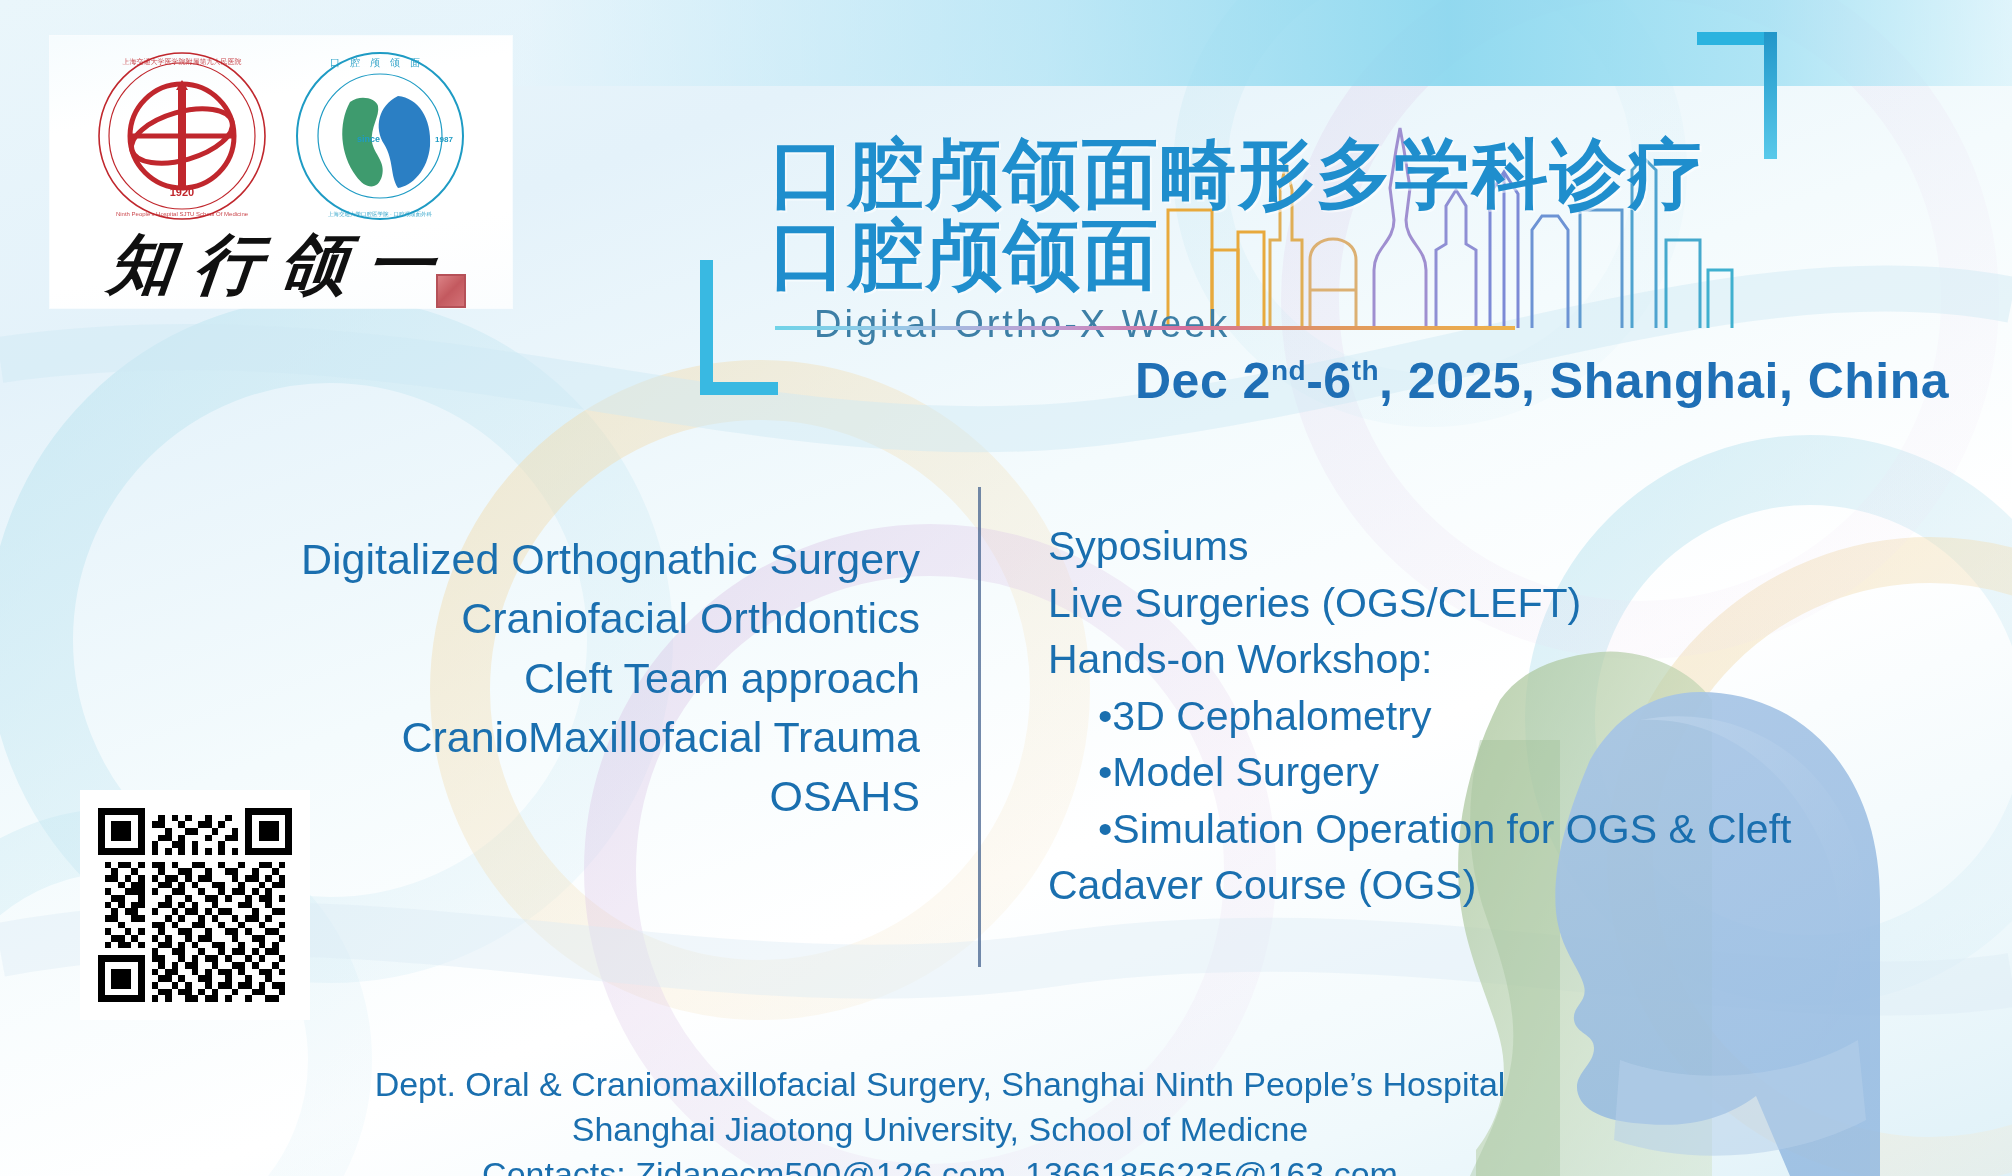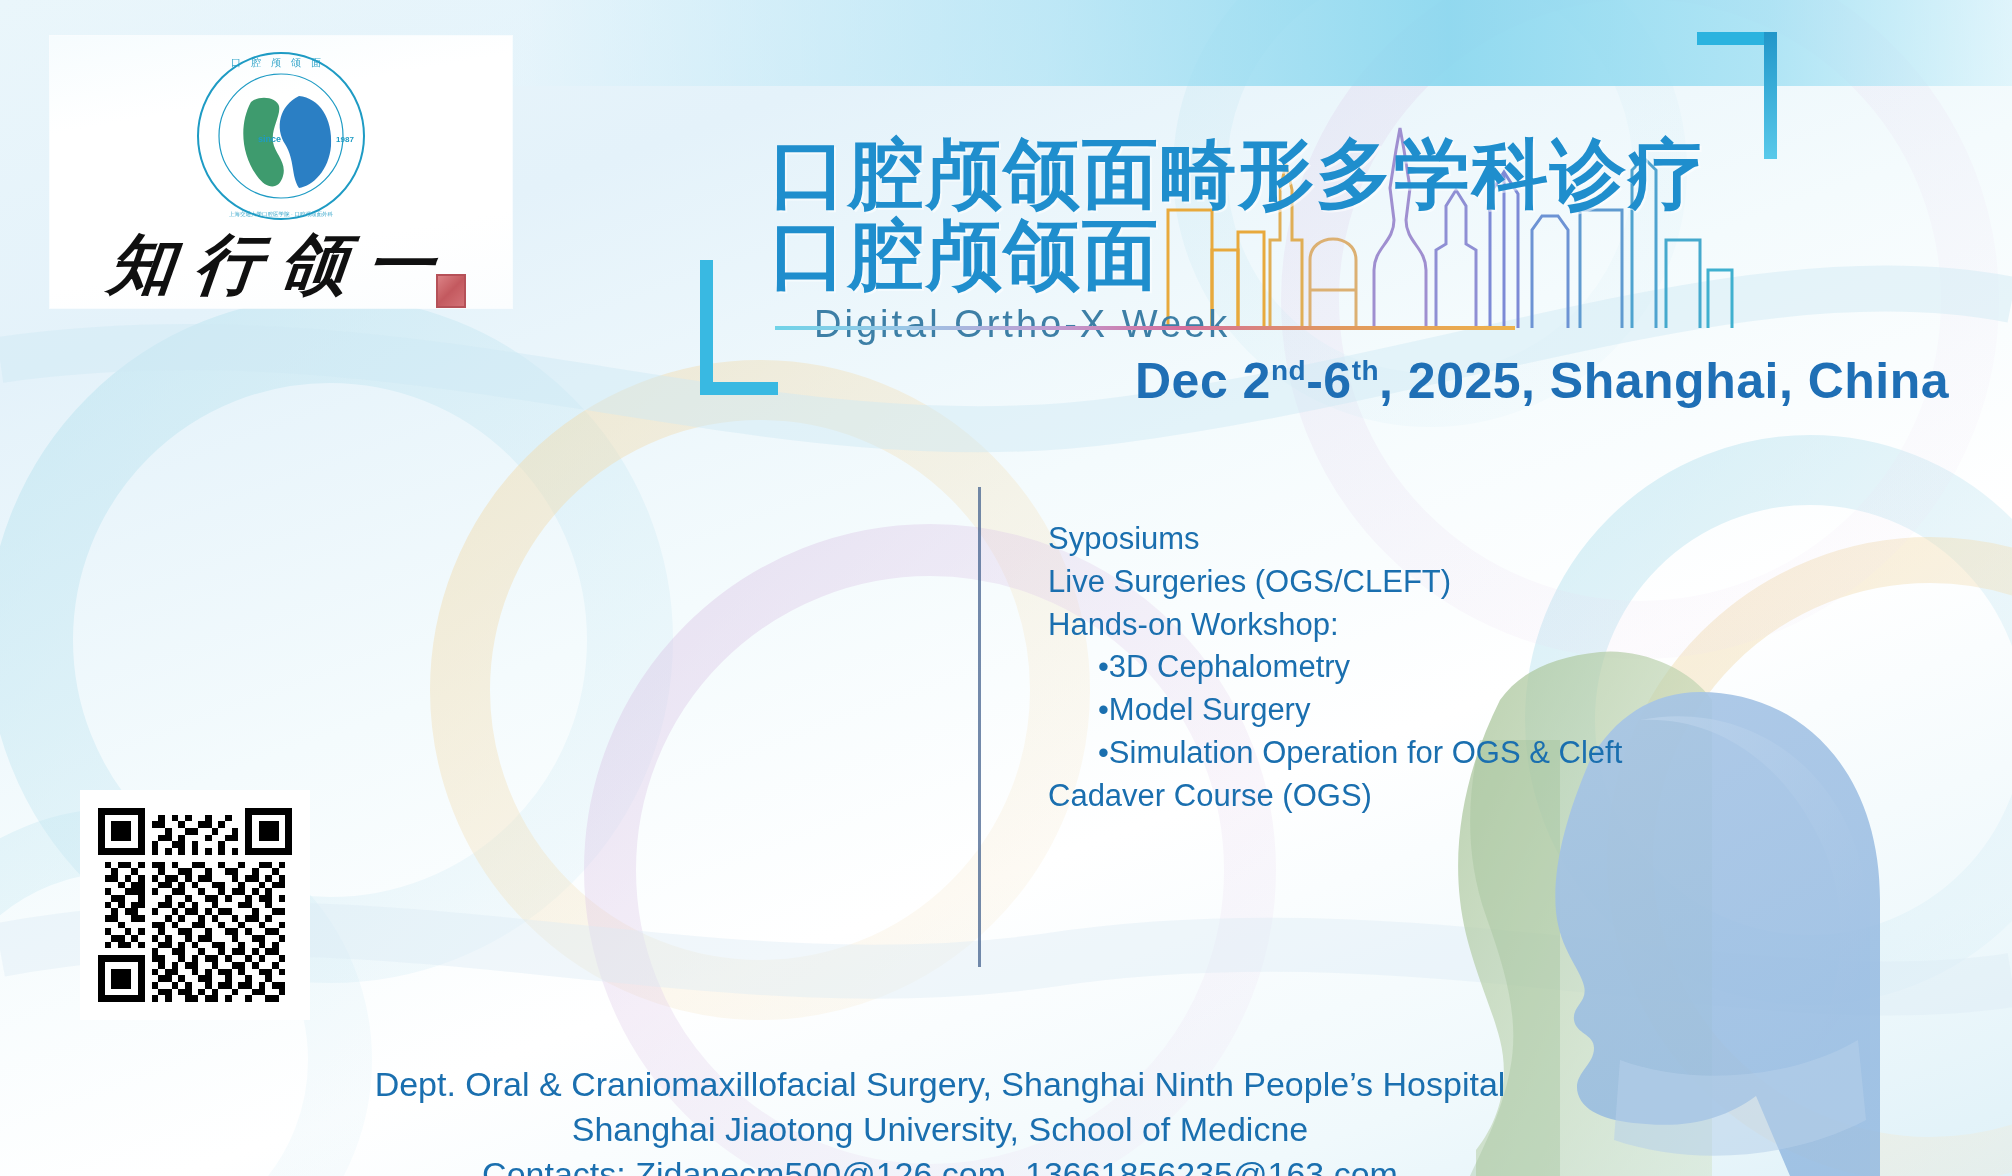--- a/index.html
+++ b/index.html
@@ -135,21 +135,21 @@
   .col-left .line {
     font-size: 43px; line-height: 1.38; color: #1a6faf; font-weight: 400;
     white-space: nowrap;
     font-family: "Liberation Sans", sans-serif;
   }
   .col-right {
     position: absolute; left: 1048px; top: 518px; width: 900px;
     text-align: left;
   }
   .col-right .line {
-    font-size: 31px; line-height: 1.38; color: #1a6faf; font-weight: 400;
+    font-size: 41px; line-height: 1.38; color: #1a6faf; font-weight: 400;
     white-space: nowrap;
     font-family: "Liberation Sans", sans-serif;
   }
   .col-right .line.indent { padding-left: 50px; }
 
   
   .qr-plate {
     position: absolute; left: 80px; top: 790px;
     width: 230px; height: 230px;
     background: #ffffff; padding: 18px;
@@ -235,20 +235,36 @@
       <path d="M1620,1060 C1690,1086 1790,1080 1858,1040 L1866,1120
                C1790,1160 1690,1166 1614,1140 Z" fill="#b7cfe9" opacity=".55"></path>
     </svg>
   </div>
 
   <div class="top-band"></div>
 
   <div class="logo-plate">
     <div class="logo-row">
 
+      <div class="logo-circle">
+        <svg viewBox="0 0 172 172">
+          <circle cx="86" cy="86" r="83" fill="none" stroke="#c0272d" stroke-width="1.6"></circle>
+          <circle cx="86" cy="86" r="73" fill="none" stroke="#c0272d" stroke-width="1.2"></circle>
+          <circle cx="86" cy="86" r="52" fill="none" stroke="#c0272d" stroke-width="5"></circle>
+          <path d="M34,86 L138,86" stroke="#c0272d" stroke-width="5"></path>
+          <ellipse cx="86" cy="86" rx="52" ry="24" fill="none" stroke="#c0272d" stroke-width="5" transform="rotate(-16 86 86)"></ellipse>
+          <rect x="82" y="34" width="8" height="104" fill="#c0272d"></rect>
+          <path d="M86,30 L92,40 L80,40 Z" fill="#c0272d"></path>
+          <text x="86" y="146" font-size="11" fill="#c0272d" text-anchor="middle" font-family="Liberation Sans, sans-serif" font-weight="700">1920</text>
+          <g fill="#c0272d" font-family="Liberation Sans, sans-serif" font-size="7" opacity=".85">
+            <text x="86" y="14" text-anchor="middle">上海交通大学医学院附属第九人民医院</text>
+            <text x="86" y="166" text-anchor="middle" font-size="6">Ninth People's Hospital  SJTU School Of Medicine</text>
+          </g>
+        </svg>
+      </div>
 
       <div class="logo-circle">
         <svg viewBox="0 0 172 172">
           <circle cx="86" cy="86" r="83" fill="none" stroke="#1e9bc4" stroke-width="2"></circle>
           <circle cx="86" cy="86" r="62" fill="none" stroke="#1e9bc4" stroke-width="1.2"></circle>
           <path d="M56,52 C44,74 46,104 62,126 C72,140 84,140 88,126 C92,112 80,104 78,92
                    C76,78 86,66 84,56 C82,48 66,44 56,52 Z" fill="#3e9b6e"></path>
           <path d="M104,46 C84,56 80,78 90,94 C100,110 96,126 104,138
                    C118,136 134,120 136,96 C138,68 124,48 104,46 Z" fill="#2b7fc4"></path>
           <text x="86" y="92" font-size="9" fill="#1e9bc4" text-anchor="end" font-family="Liberation Sans, sans-serif" font-weight="700">since</text>
@@ -299,20 +315,27 @@
     <div class="en-subtitle">Digital Ortho-X Week</div>
   </div>
   <div class="rainbow-rule"></div>
 
   <div class="date-line">
     <span>Dec 2</span><sup>nd</sup><span>-6</span><sup>th</sup><span>, 2025, Shanghai, China</span>
   </div>
 
   <div class="divider"></div>
 
+  <div class="col-left">
+    <div class="line">Digitalized Orthognathic Surgery</div>
+    <div class="line">Craniofacial Orthdontics</div>
+    <div class="line">Cleft Team approach</div>
+    <div class="line">CranioMaxillofacial Trauma</div>
+    <div class="line">OSAHS</div>
+  </div>
 
   <div class="col-right">
     <div class="line">Syposiums</div>
     <div class="line">Live Surgeries (OGS/CLEFT)</div>
     <div class="line">Hands-on Workshop:</div>
     <div class="line indent">•3D Cephalometry</div>
     <div class="line indent">•Model Surgery</div>
     <div class="line indent">•Simulation Operation for OGS &amp; Cleft</div>
     <div class="line">Cadaver Course (OGS)</div>
   </div>

